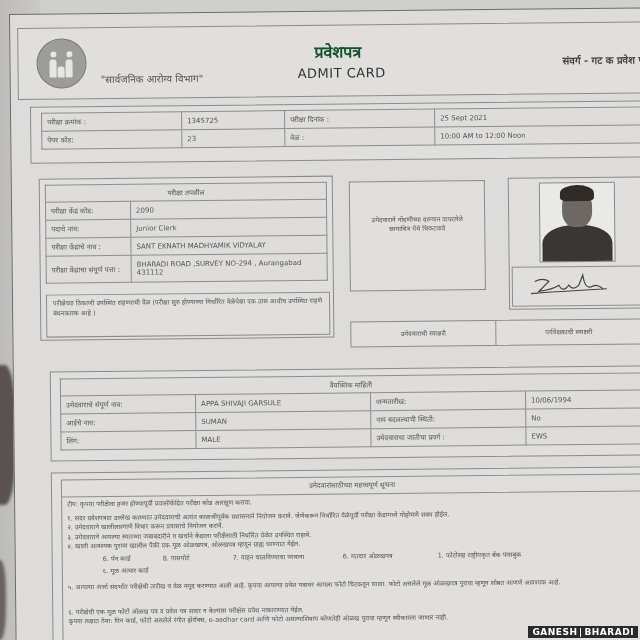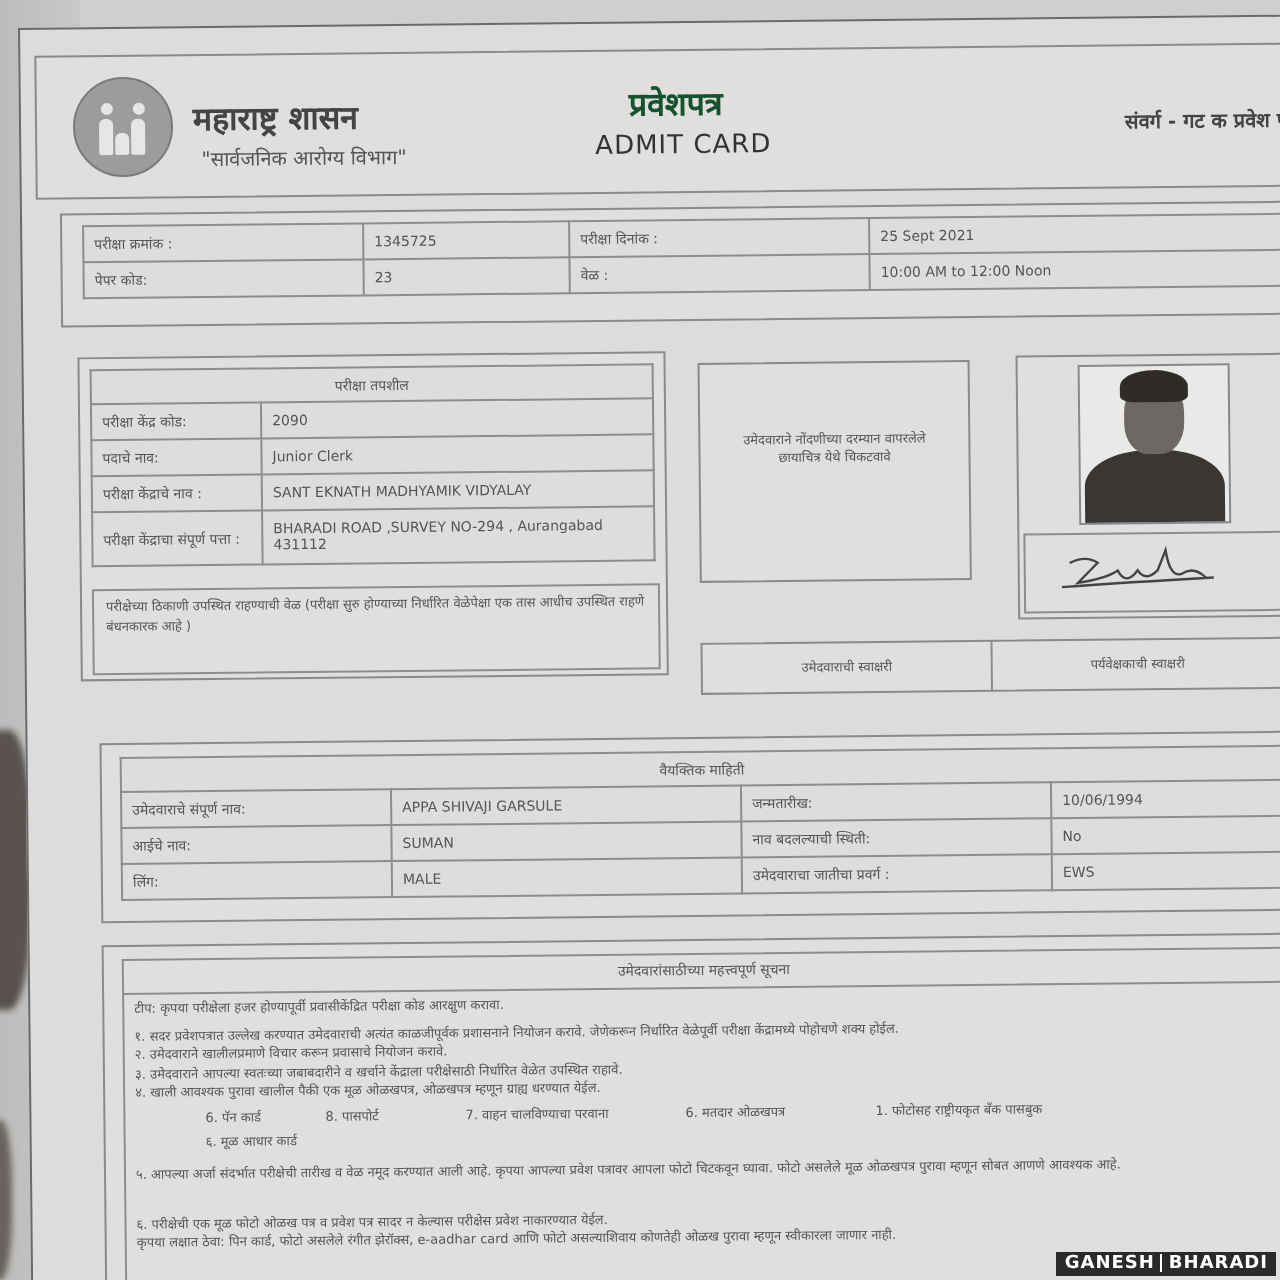--- a/index.html
+++ b/index.html
@@ -92,21 +92,20 @@
 <div class="sheet">
 
   <div class="box header-box">
     <div class="logo">
       <div class="head" style="left:13px;top:12px;"></div>
       <div class="fig" style="left:12px;"></div>
       <div class="head" style="left:29px;top:12px;"></div>
       <div class="fig" style="left:28px;"></div>
       <div class="fig" style="left:20px;height:11px;"></div>
     </div>
-    <div class="gov-title">महाराष्ट्र शासन</div>
     <div class="dept">"सार्वजनिक आरोग्य विभाग"</div>
     <div class="card-hi">प्रवेशपत्र</div>
     <div class="card-en">ADMIT CARD</div>
     <div class="cadre">संवर्ग - गट क प्रवेश प</div>
   </div>
 
   <div class="box exam-box">
     <table class="grid exam-tbl">
       <colgroup>
           <col style="width:140px">

